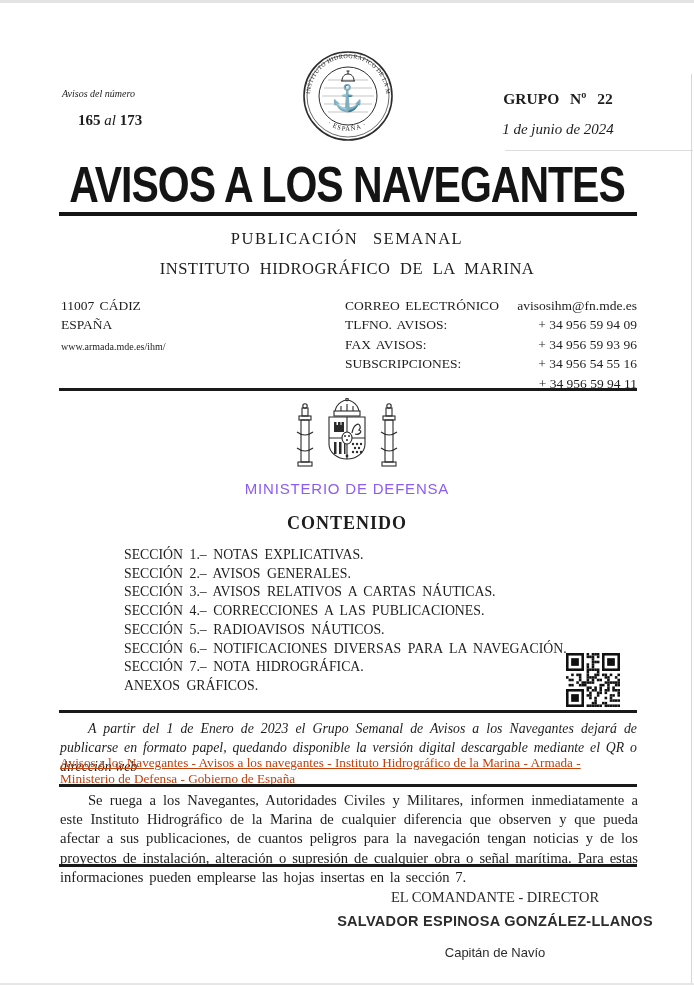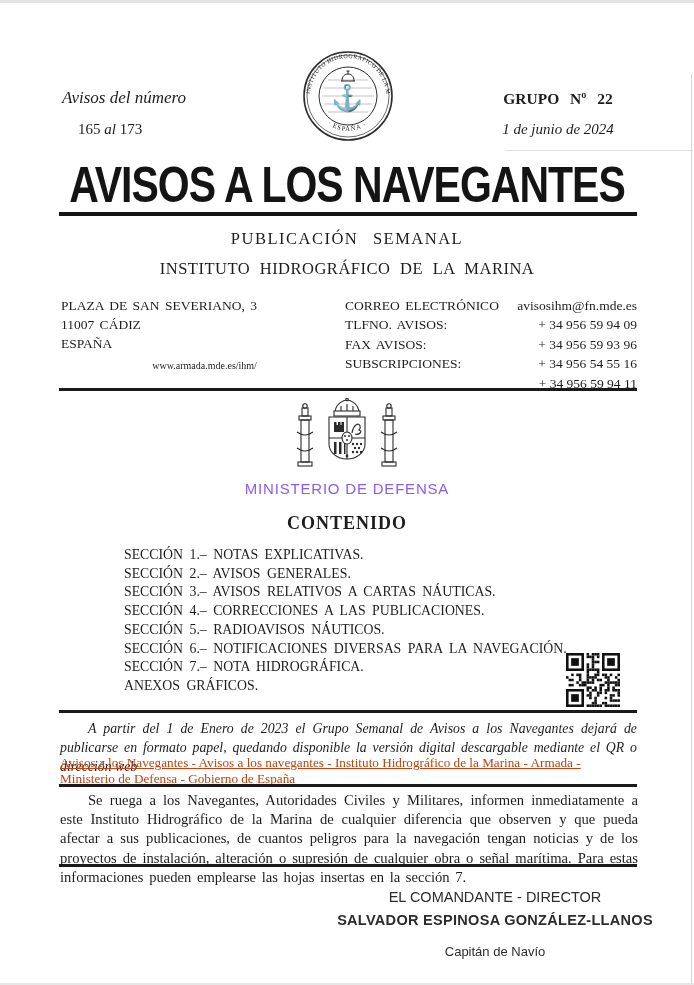--- a/index.html
+++ b/index.html
@@ -5,23 +5,23 @@
   html,body{margin:0;padding:0;background:#fff;}
   .page{position:relative;width:694px;height:985px;background:#ffffff;overflow:hidden;
         font-family:"Liberation Serif",serif;color:#1d1d1d;}
   
   .edge-top{position:absolute;left:0;top:0;width:694px;height:3px;background:#e4e4e4;}
   .edge-right{position:absolute;left:691px;top:74px;width:1px;height:911px;background:#d6d6d6;}
   .edge-bottom{position:absolute;left:0;top:983px;width:694px;height:2px;background:#e6e6e6;}
 
   
   .hdr-left{position:absolute;left:62px;top:88px;width:200px;}
-  .avisos-label{font-style:italic;font-size:17px;}
+  .avisos-label{font-style:italic;font-size:10px;}
   .num-range{margin-top:13px;margin-left:16px;font-size:15px;}
-  .num-range b{font-weight:normal;}
+  .num-range b{font-weight:bold;}
   .num-range i{font-style:italic;}
   .hdr-right{position:absolute;right:56px;top:90px;width:160px;text-align:center;}
   .grupo{font-weight:bold;font-size:15.5px;word-spacing:7px;}
   .date{font-style:italic;font-size:15px;margin-top:13px;}
   .date-hairline{position:absolute;left:505px;top:150px;width:188px;height:1px;background:#dcdcdc;}
 
   .seal{position:absolute;left:302px;top:50px;width:92px;height:92px;}
 
   
   .title{position:absolute;left:0;top:157px;width:694px;text-align:center;
@@ -58,21 +58,21 @@
   .links{position:absolute;left:60px;top:755px;width:577px;font-size:13.2px;line-height:14.5px;}
   .links a{color:#c2410c;text-decoration:underline;line-height:15px;}
   .rule-links{top:784px;}
 
   .request-p{position:absolute;left:60px;top:791px;width:578px;font-size:14.6px;
              line-height:19.2px;text-align:justify;text-indent:28px;word-spacing:2px;}
   .rule-request{top:864px;}
 
   .signature{position:absolute;left:297px;top:889px;width:396px;text-align:center;
              font-family:"Liberation Sans",sans-serif;color:#2c2c2c;}
-  .sig-role{font-size:14.5px;}
+  .sig-role{font-size:14.5px;font-family:Liberation Serif, serif;}
   .sig-name{font-weight:bold;font-size:14.5px;margin-top:7px;letter-spacing:.3px;}
   .sig-rank{font-size:13px;margin-top:16px;}
 </style>
 </head>
 <body>
 
 <div class="page">
   <div class="edge-top"></div>
   <div class="edge-right"></div>
   <div class="edge-bottom"></div>
@@ -120,21 +120,20 @@
     <div class="date">1 de junio de 2024</div>
   </div>
   <div class="date-hairline"></div>
 
   <div class="title">AVISOS A LOS NAVEGANTES</div>
   <div class="title-rule"></div>
   <div class="sub1">PUBLICACIÓN SEMANAL</div>
   <div class="sub2">INSTITUTO HIDROGRÁFICO DE LA MARINA</div>
 
   <div class="addr">
-    <div>PLAZA DE SAN SEVERIANO, 3</div>
     <div>11007 CÁDIZ</div>
     <div>ESPAÑA</div>
     <div class="website">www.armada.mde.es/ihm/</div>
   </div>
   <div class="contact-mid">
     <div>CORREO ELECTRÓNICO</div>
     <div>TLFNO. AVISOS:</div>
     <div>FAX AVISOS:</div>
     <div>SUBSCRIPCIONES:</div>
   </div>

